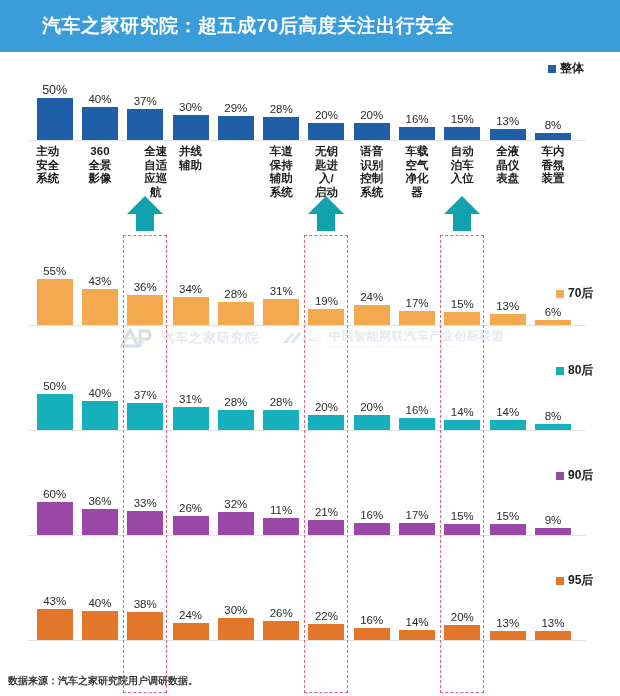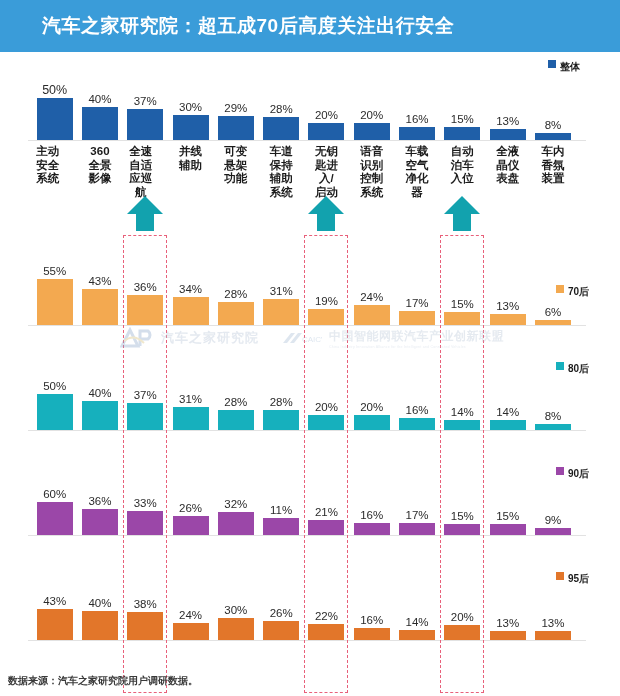--- a/index.html
+++ b/index.html
@@ -47,22 +47,22 @@
   
   .catrow{position:absolute;left:0;width:620px;}
   .cat{
     position:absolute;text-align:center;
     font-size:11.5px;font-weight:bold;color:#1b1b1b;line-height:1.18;
     letter-spacing:0px;
   }
 
   
   .legend{
-    position:absolute;display:flex;gap:4px;
-    font-size:10px;font-weight:bold;color:#1b1b1b;white-space:nowrap;
+    position:absolute;display:flex;align-items:center;gap:4px;
+    font-size:12px;font-weight:bold;color:#1b1b1b;white-space:nowrap;
   }
   .legend .sw{width:8px;height:8px;display:inline-block;}
 
   
   .hl{
     position:absolute;border:1px dashed #e8607a;
     box-sizing:border-box;pointer-events:none;
   }
 
   
@@ -376,34 +376,29 @@
         <div class="cat" style="left: 25px; width: 45.3px; top: 0px;">
           <div>主动</div>
           <div>安全</div>
           <div>系统</div>
         </div>
         <div class="cat" style="left: 77.3px; width: 45.3px; top: 0px;">
           <div>360</div>
           <div>全景</div>
           <div>影像</div>
         </div>
-        <div class="cat" style="left: 118px; width: 45.3px; top: 0px;">
+        <div class="cat" style="left: 133px; width: 45.3px; top: 0px;">
           <div>全速</div>
           <div>自适</div>
           <div>应巡</div>
           <div>航</div>
         </div>
         <div class="cat" style="left: 167.9px; width: 45.3px; top: 0px;">
           <div>并线</div>
           <div>辅助</div>
-        </div>
-        <div class="cat" style="left: 213.2px; width: 45.3px; top: 0px;">
-          <div>可变</div>
-          <div>悬架</div>
-          <div>功能</div>
         </div>
         <div class="cat" style="left: 258.5px; width: 45.3px; top: 0px;">
           <div>车道</div>
           <div>保持</div>
           <div>辅助</div>
           <div>系统</div>
         </div>
         <div class="cat" style="left: 303.8px; width: 45.3px; top: 0px;">
           <div>无钥</div>
           <div>匙进</div>

